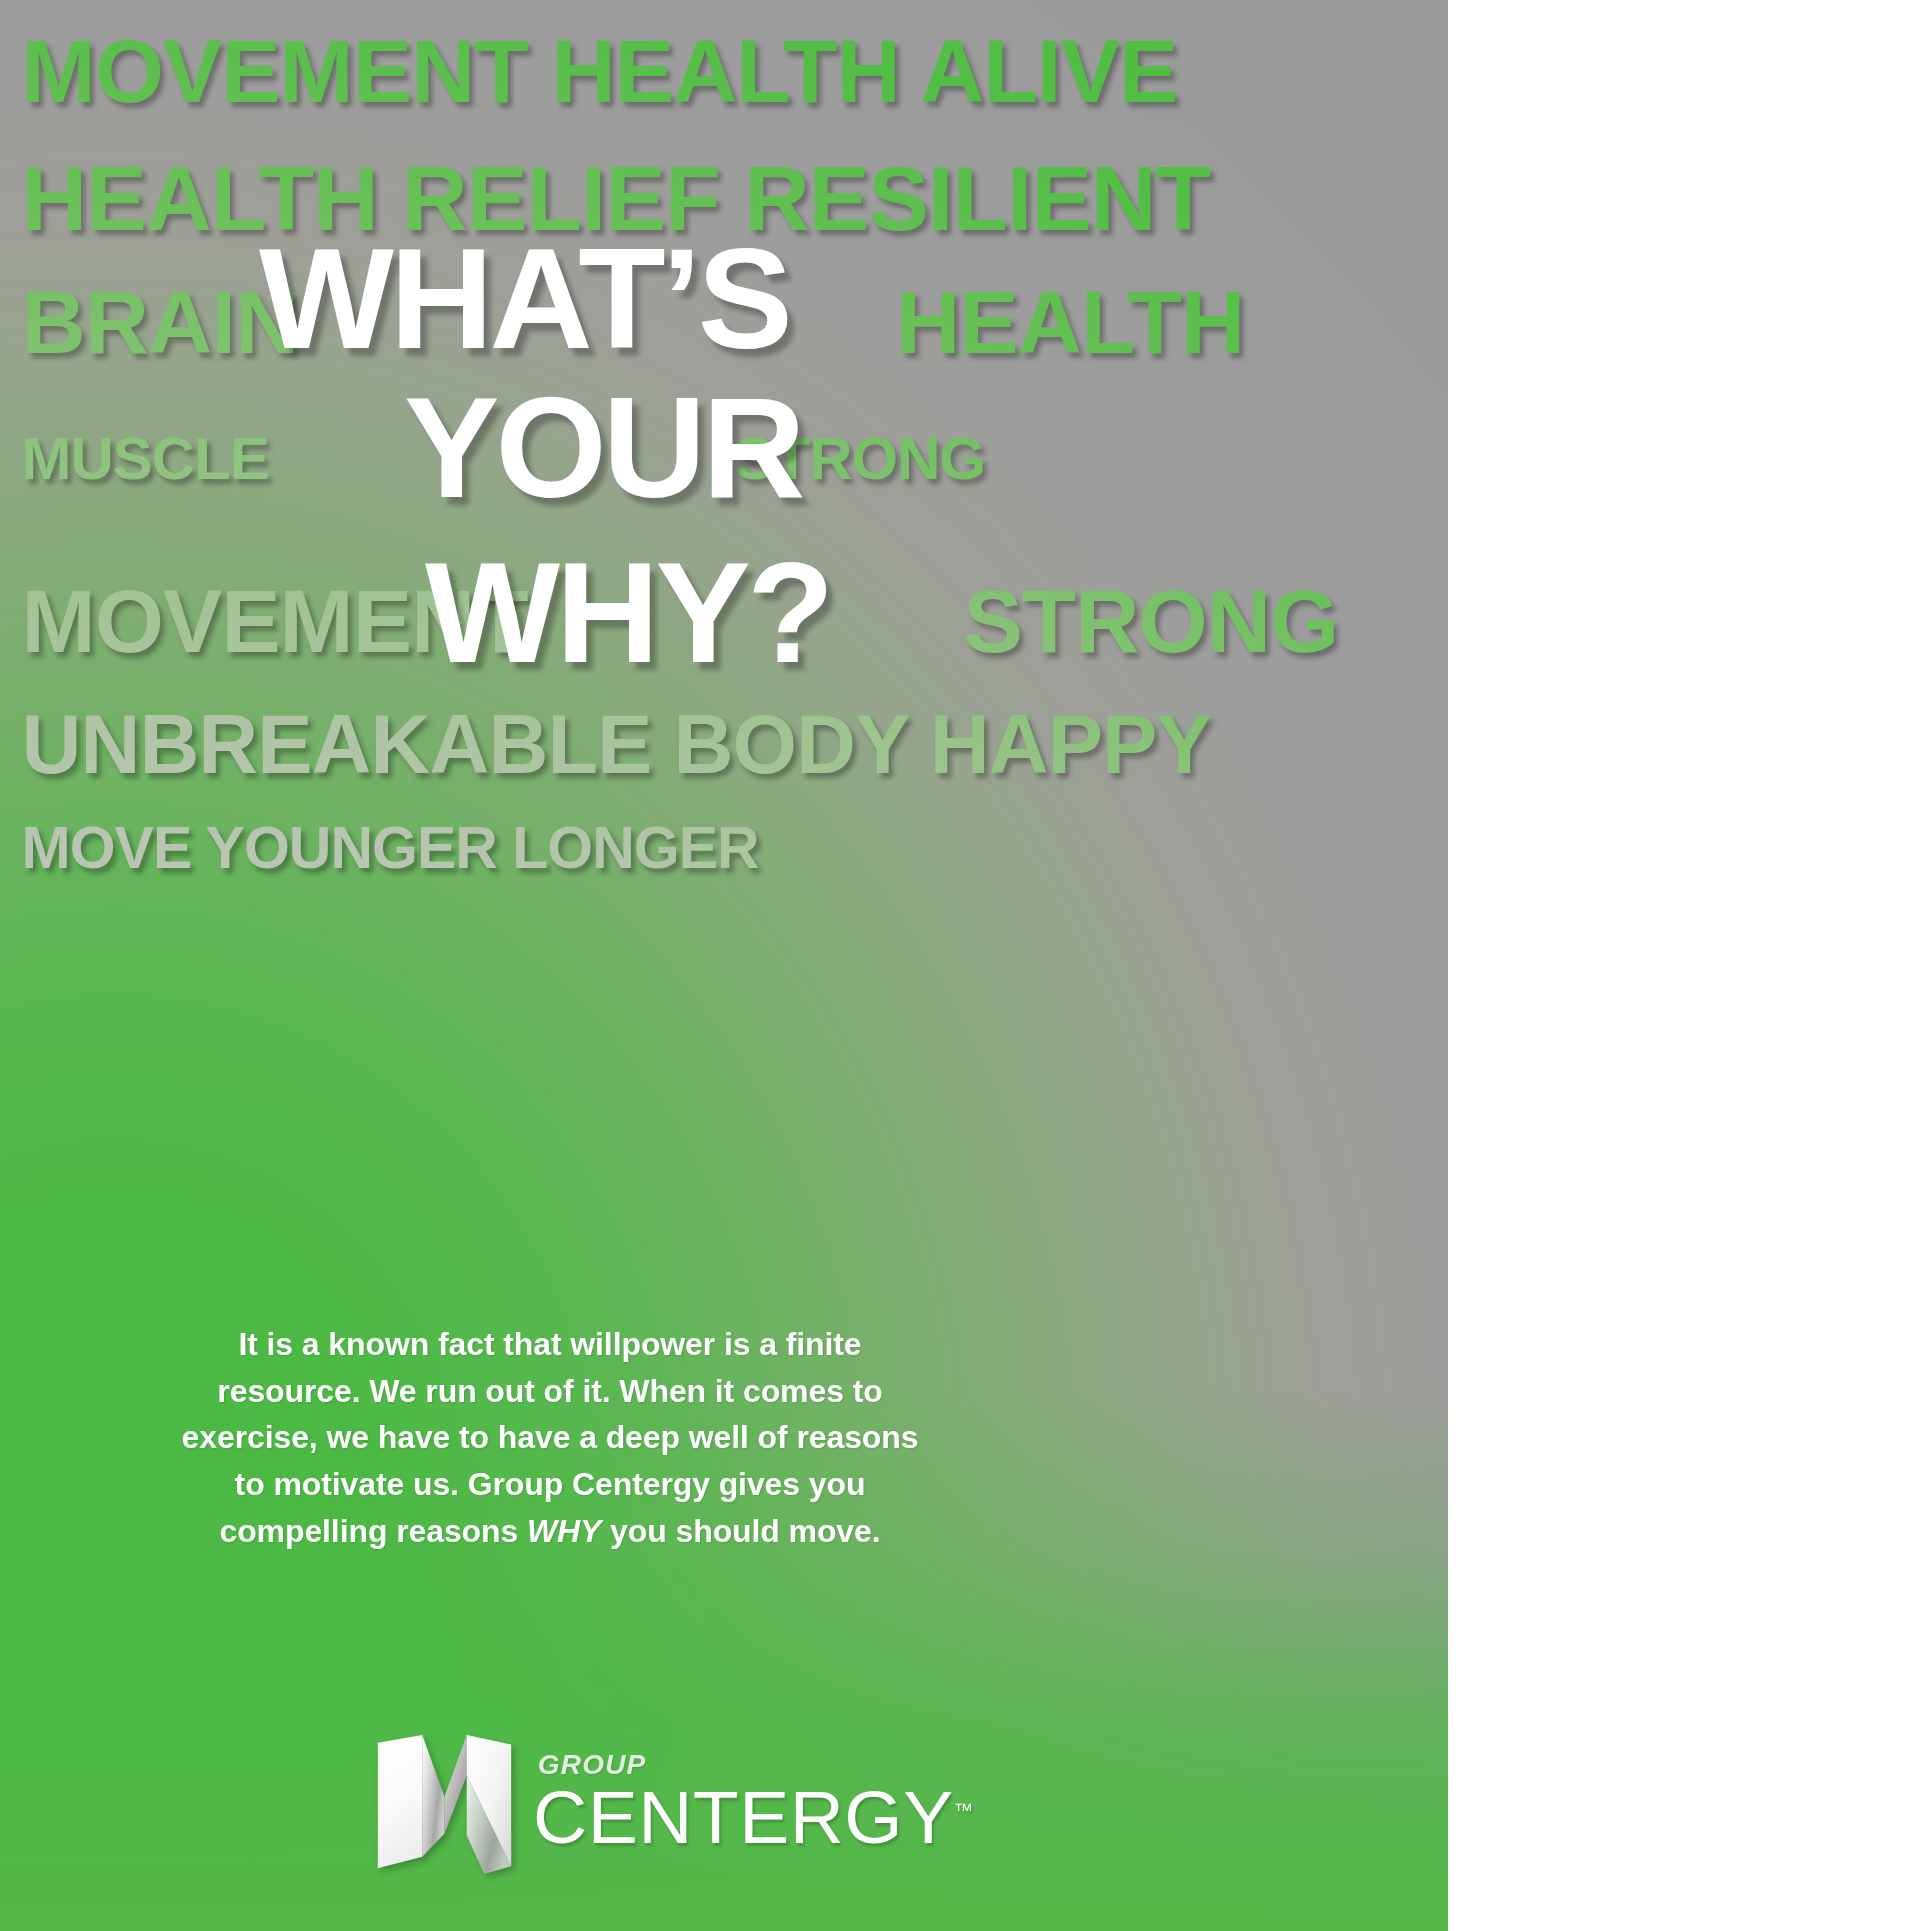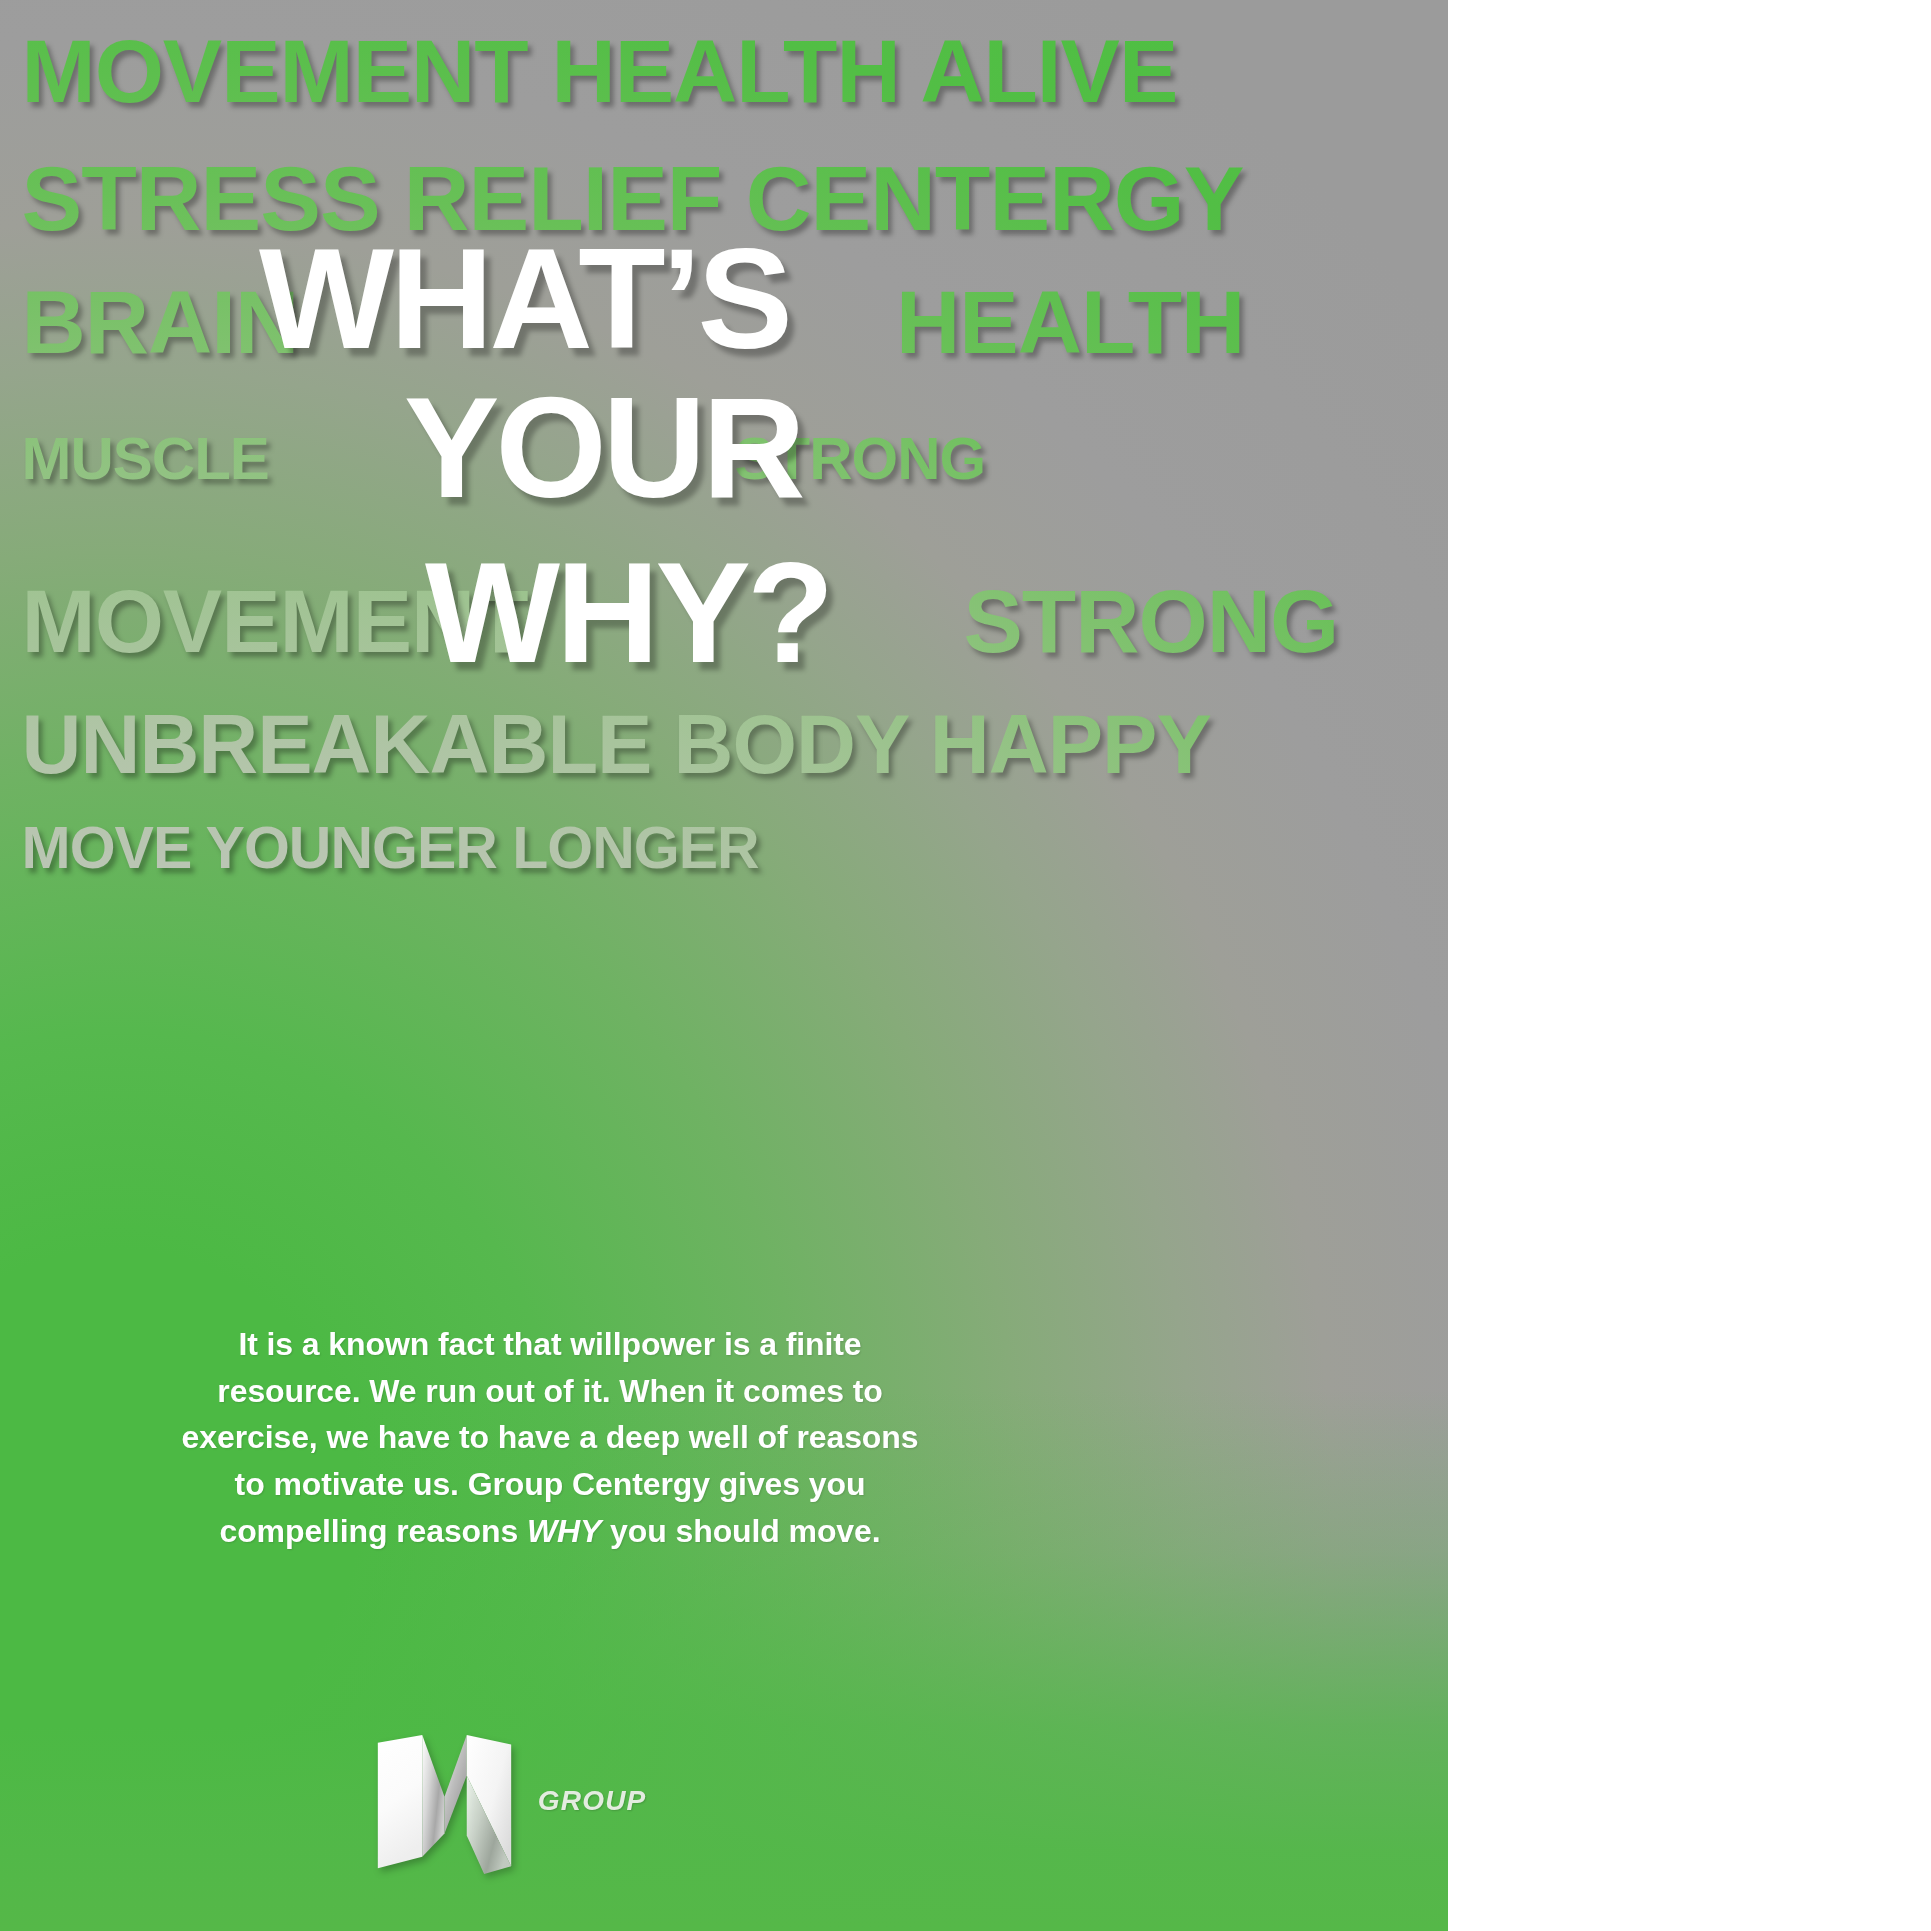--- a/index.html
+++ b/index.html
@@ -192,21 +192,21 @@
 
 <div class="poster">
 
   <div class="wordcloud">
 
     <div class="wordrow row1">
       <span class="duo">MOVEMENT  HEALTH  ALIVE</span>
     </div>
 
     <div class="wordrow row2">
-      <span class="duo">STRESS RELIEF  CENTERGY</span>
+      <span class="duo">HEALTH RELIEF  RESILIENT</span>
     </div>
 
     <div class="wordrow row3">
       <span class="duo">BRAIN</span>
       <span class="duo" style="margin-left:574px;">HEALTH</span>
     </div>
 
     <div class="wordrow row4">
       <span class="duo">MUSCLE</span>
       <span class="duo" style="margin-left:450px;">STRONG</span>
@@ -265,17 +265,18 @@
 
       <path d="M75,66 L98,2 L98,44 L75,104 Z" fill="url(#mGradC)"></path>
 
       <path d="M98,2 L144,12 L144,138 L98,44 Z" fill="url(#mGradD)"></path>
 
       <path d="M98,44 L144,138 L116,146 L98,106 Z" fill="url(#mGradB)" opacity="0.9"></path>
     </svg>
 
     <div class="logo-words">
       <div class="logo-group">GROUP</div>
+      <div class="logo-name"><span>CENTERGY</span><span class="logo-tm">™</span></div>
     </div>
   </div>
 
 </div>
 
 
 </body></html>

